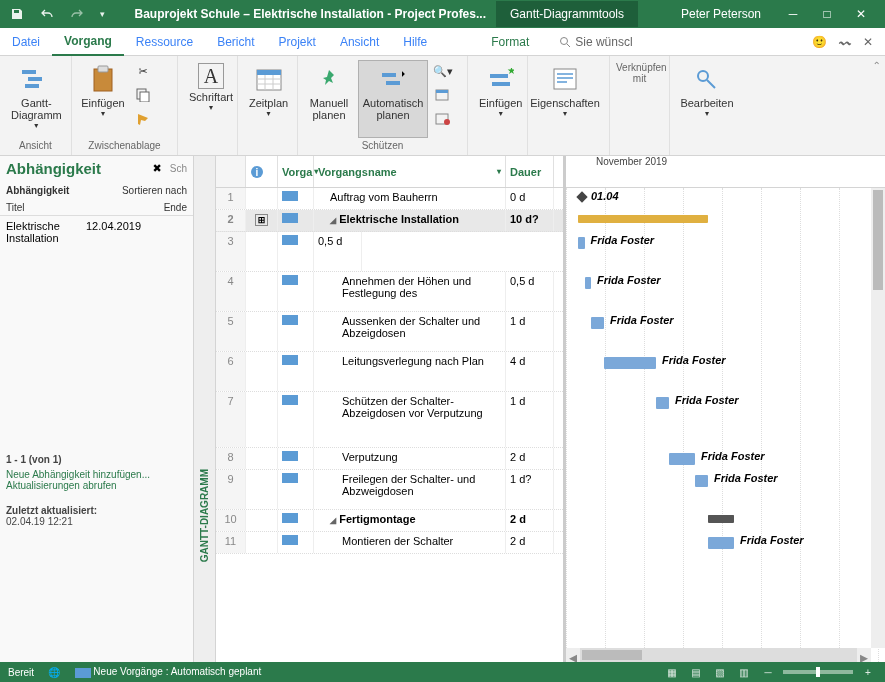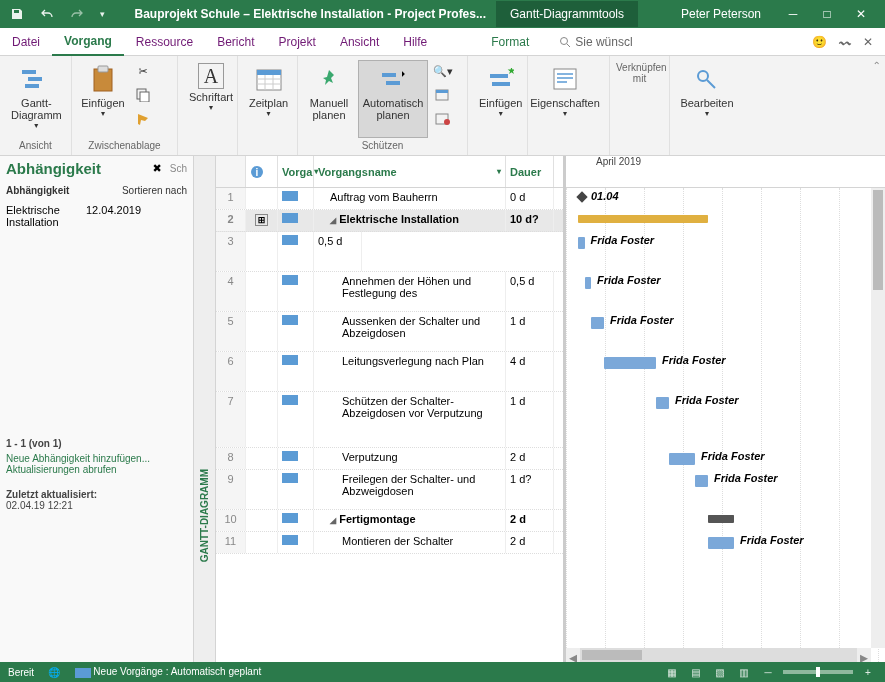--- a/index.html
+++ b/index.html
@@ -11,21 +11,21 @@
 .titlebar .qat-btn { padding: 2px 4px; cursor: pointer; opacity: 0.9; }
 .titlebar .title-group { display: flex; align-items: center; margin-left: 20px; }
 .titlebar .doc-title { font-weight: 600; }
 .titlebar .tool-tab { background: #1e5f3a; padding: 6px 14px; margin-left: 10px; font-size: 12px; }
 .titlebar .user { margin-left: auto; padding-right: 8px; }
 .titlebar .win-btns { display: flex; gap: 6px; padding: 0 10px; }
 .titlebar .win-btn { width: 28px; text-align: center; cursor: pointer; }
 
 
 .ribbon-tabs { height: 28px; display: flex; align-items: center; border-bottom: 1px solid #d4d4d4; background: #fff; font-size: 12px; }
-.ribbon-tabs .tab { padding: 6px 12px; cursor: pointer; color: #701a75; }
+.ribbon-tabs .tab { padding: 6px 12px; cursor: pointer; color: #3b82f6; }
 .ribbon-tabs .tab.active { color: #2b7a4b; border-bottom: 2px solid #2b7a4b; font-weight: 600; }
 .ribbon-tabs .tab.context { color: #2b7a4b; }
 .ribbon-tabs .search { margin-left: 18px; font-size: 12px; color: #666; display: flex; align-items: center; gap: 4px; }
 .ribbon-tabs .spacer { flex: 1; }
 .ribbon-tabs .right-icons { display: flex; gap: 12px; padding-right: 12px; align-items: center; }
 
 
 .ribbon { height: 100px; background: #f3f3f3; border-bottom: 1px solid #d4d4d4; display: flex; font-size: 11px; color: #333; }
 .ribbon-group { border-right: 1px solid #e0e0e0; padding: 4px 6px; display: flex; flex-direction: column; }
 .ribbon-group .row { display: flex; gap: 4px; flex: 1; align-items: flex-start; }
@@ -341,20 +341,24 @@
   <div class="sidepanel">
     <div class="hdr">
       <h3>Abhängigkeit</h3>
       <span class="close">✖</span>
       <span style="font-size:10px;color:#888;margin-left:4px;">Sch</span>
     </div>
     <div class="sub">
       <b>Abhängigkeit</b>
       <span style="margin-left:auto;">Sortieren nach</span>
     </div>
+    <div class="cols">
+      <span>Titel</span>
+      <span style="margin-left:auto;">Ende</span>
+    </div>
     <div class="item">
       <span style="white-space:pre-line;width:70px;">Elektrische
 Installation</span>
       <span>12.04.2019</span>
     </div>
     <div class="footer">
       <div class="bold">1 - 1 (von 1)</div>
       <div class="links" style="margin-top:4px;">Neue Abhängigkeit hinzufügen...</div>
       <div class="links">Aktualisierungen abrufen</div>
       <div class="bold" style="margin-top:14px;">Zuletzt aktualisiert:</div>
@@ -462,21 +466,21 @@
           <div class="c c-ind"></div>
           <div class="c c-mode"><span class="mode-icon"></span></div>
           <div class="c c-name indent2" style="">Montieren der Schalter</div>
           <div class="c c-dur" style="">2 d</div>
         </div>
       </div>
   </div>
 
   <div class="gantt">
     <div class="gantt-hdr">
-      <div class="month">April 2019</div>
+      <div class="month">November 2019</div>
     </div>
     <div class="gantt-body" id="gantt-body">
         <div class="gantt-grid-line" style="left: 0px;"></div>
         <div class="gantt-grid-line" style="left: 39px;"></div>
         <div class="gantt-grid-line" style="left: 78px;"></div>
         <div class="gantt-grid-line" style="left: 117px;"></div>
         <div class="gantt-grid-line" style="left: 156px;"></div>
         <div class="gantt-grid-line" style="left: 195px;"></div>
         <div class="gantt-grid-line" style="left: 234px;"></div>
         <div class="gantt-grid-line" style="left: 273px;"></div>

